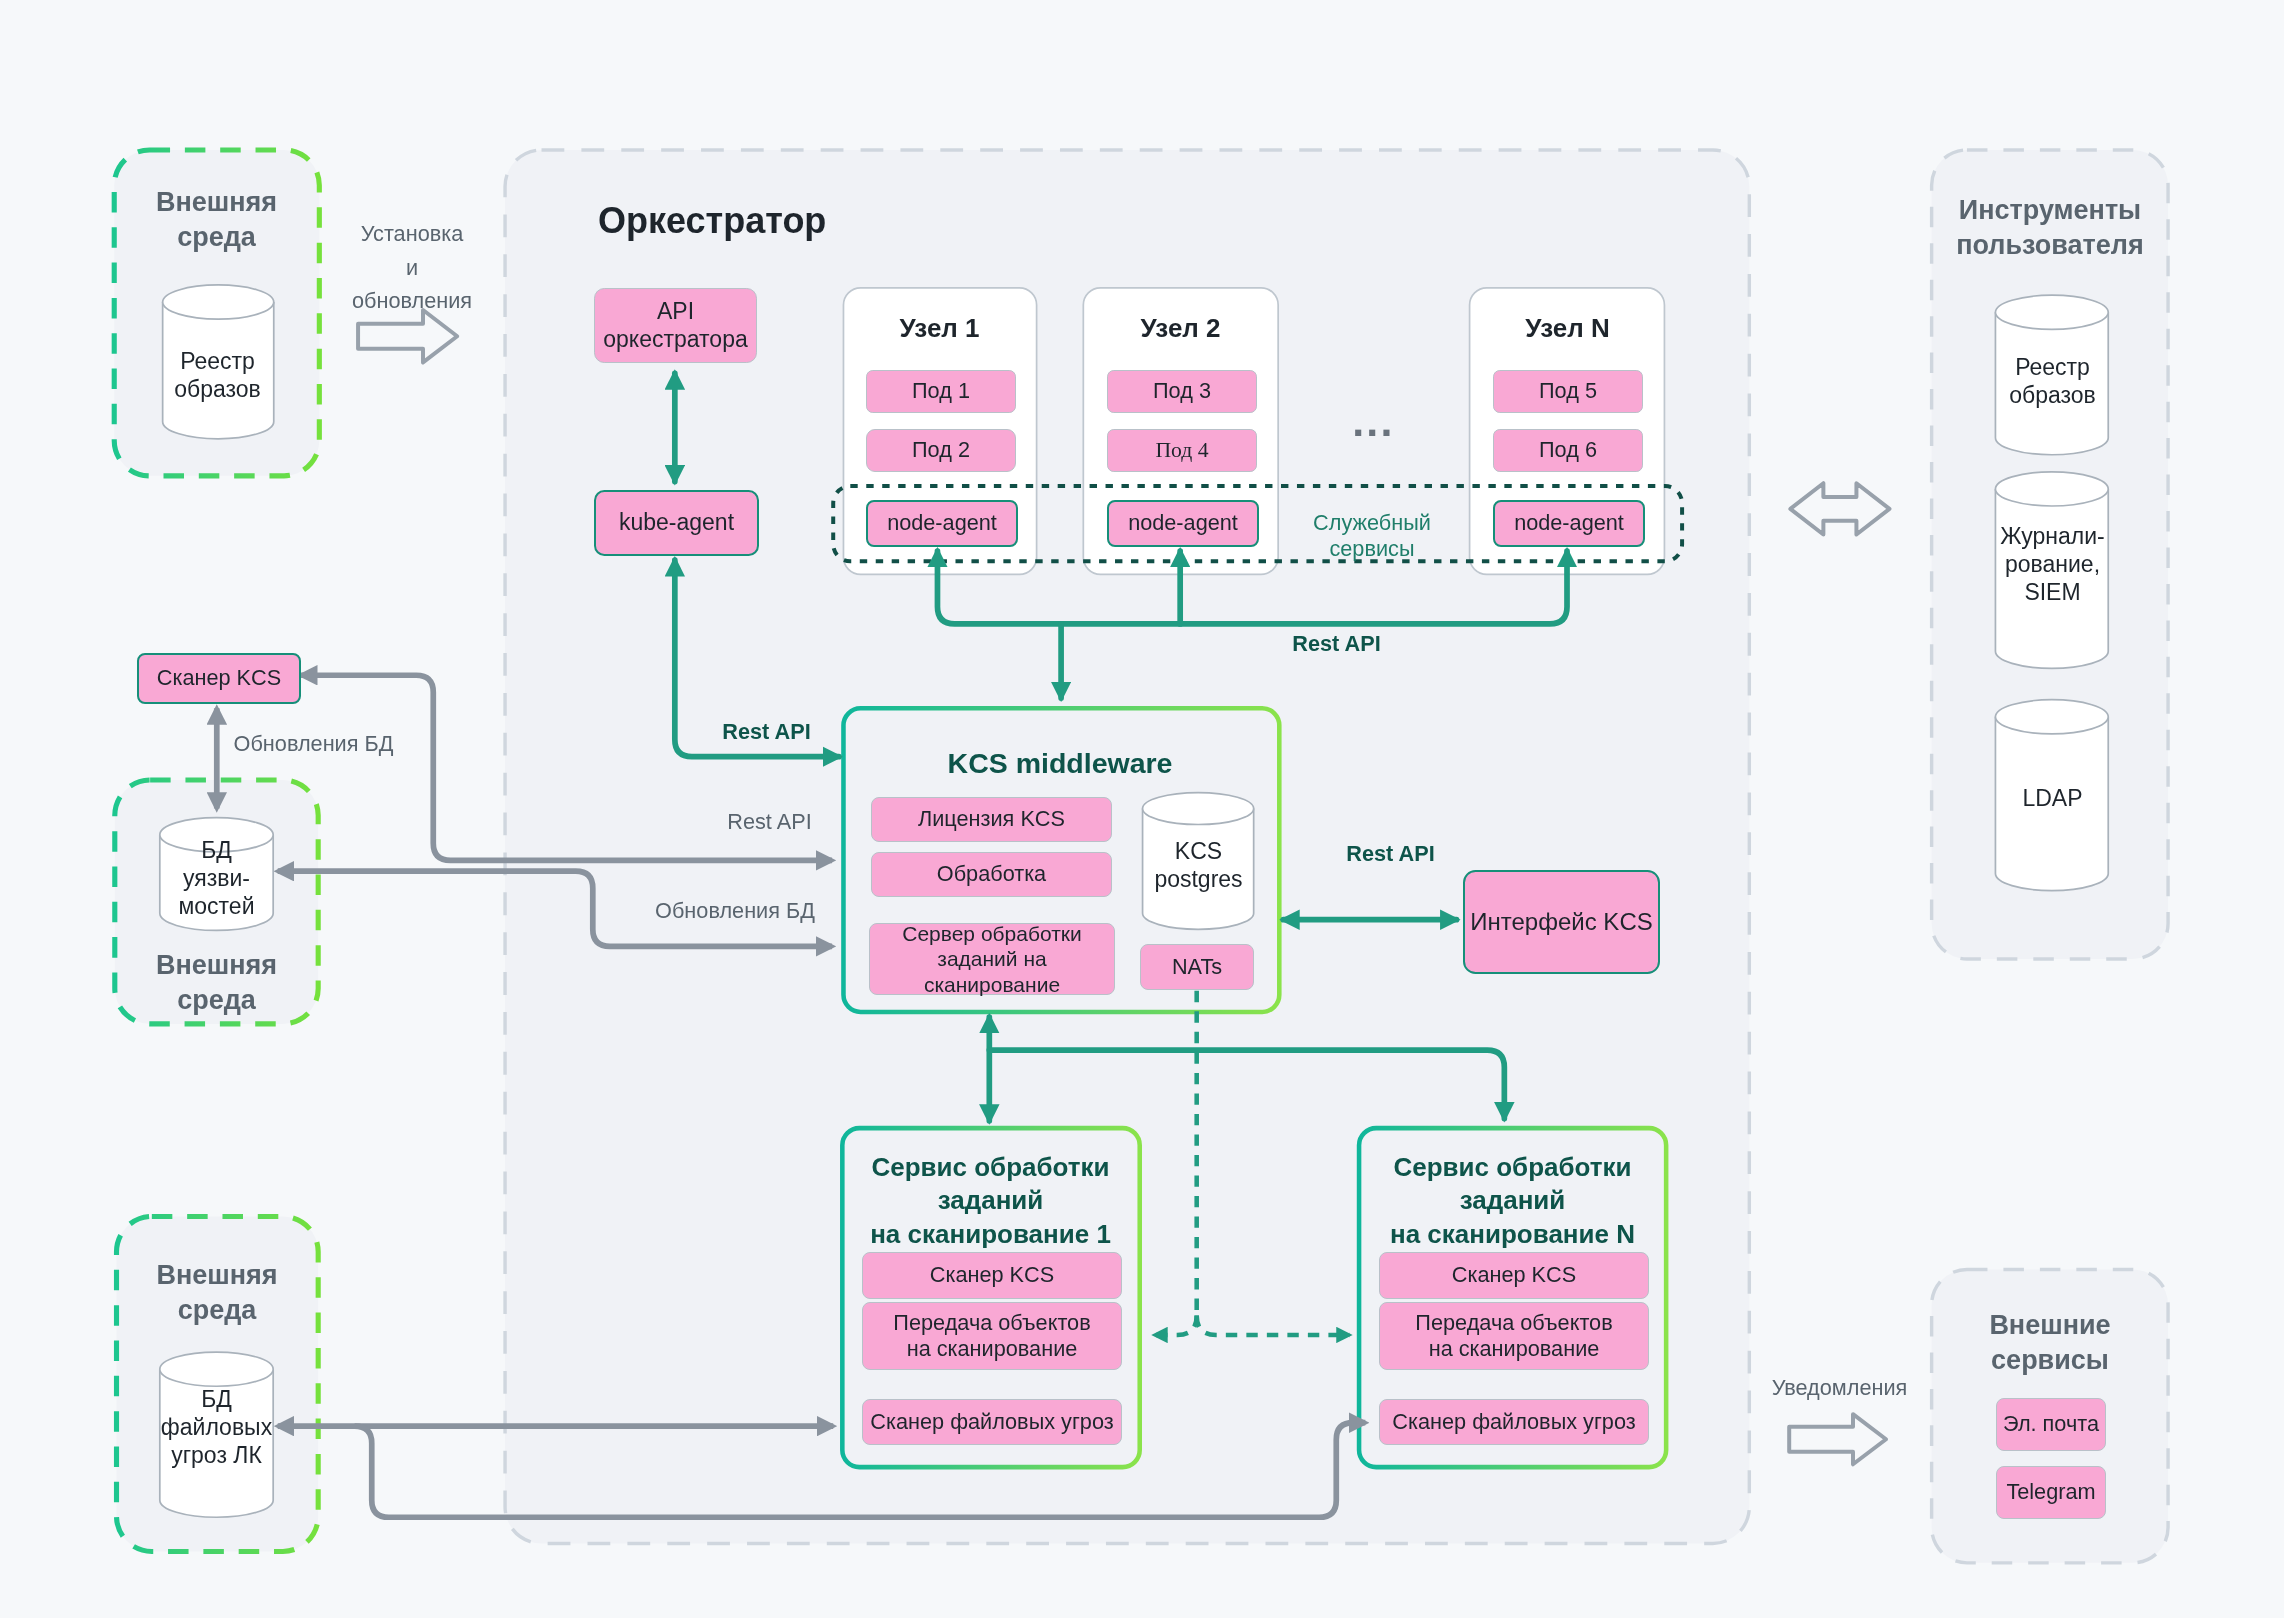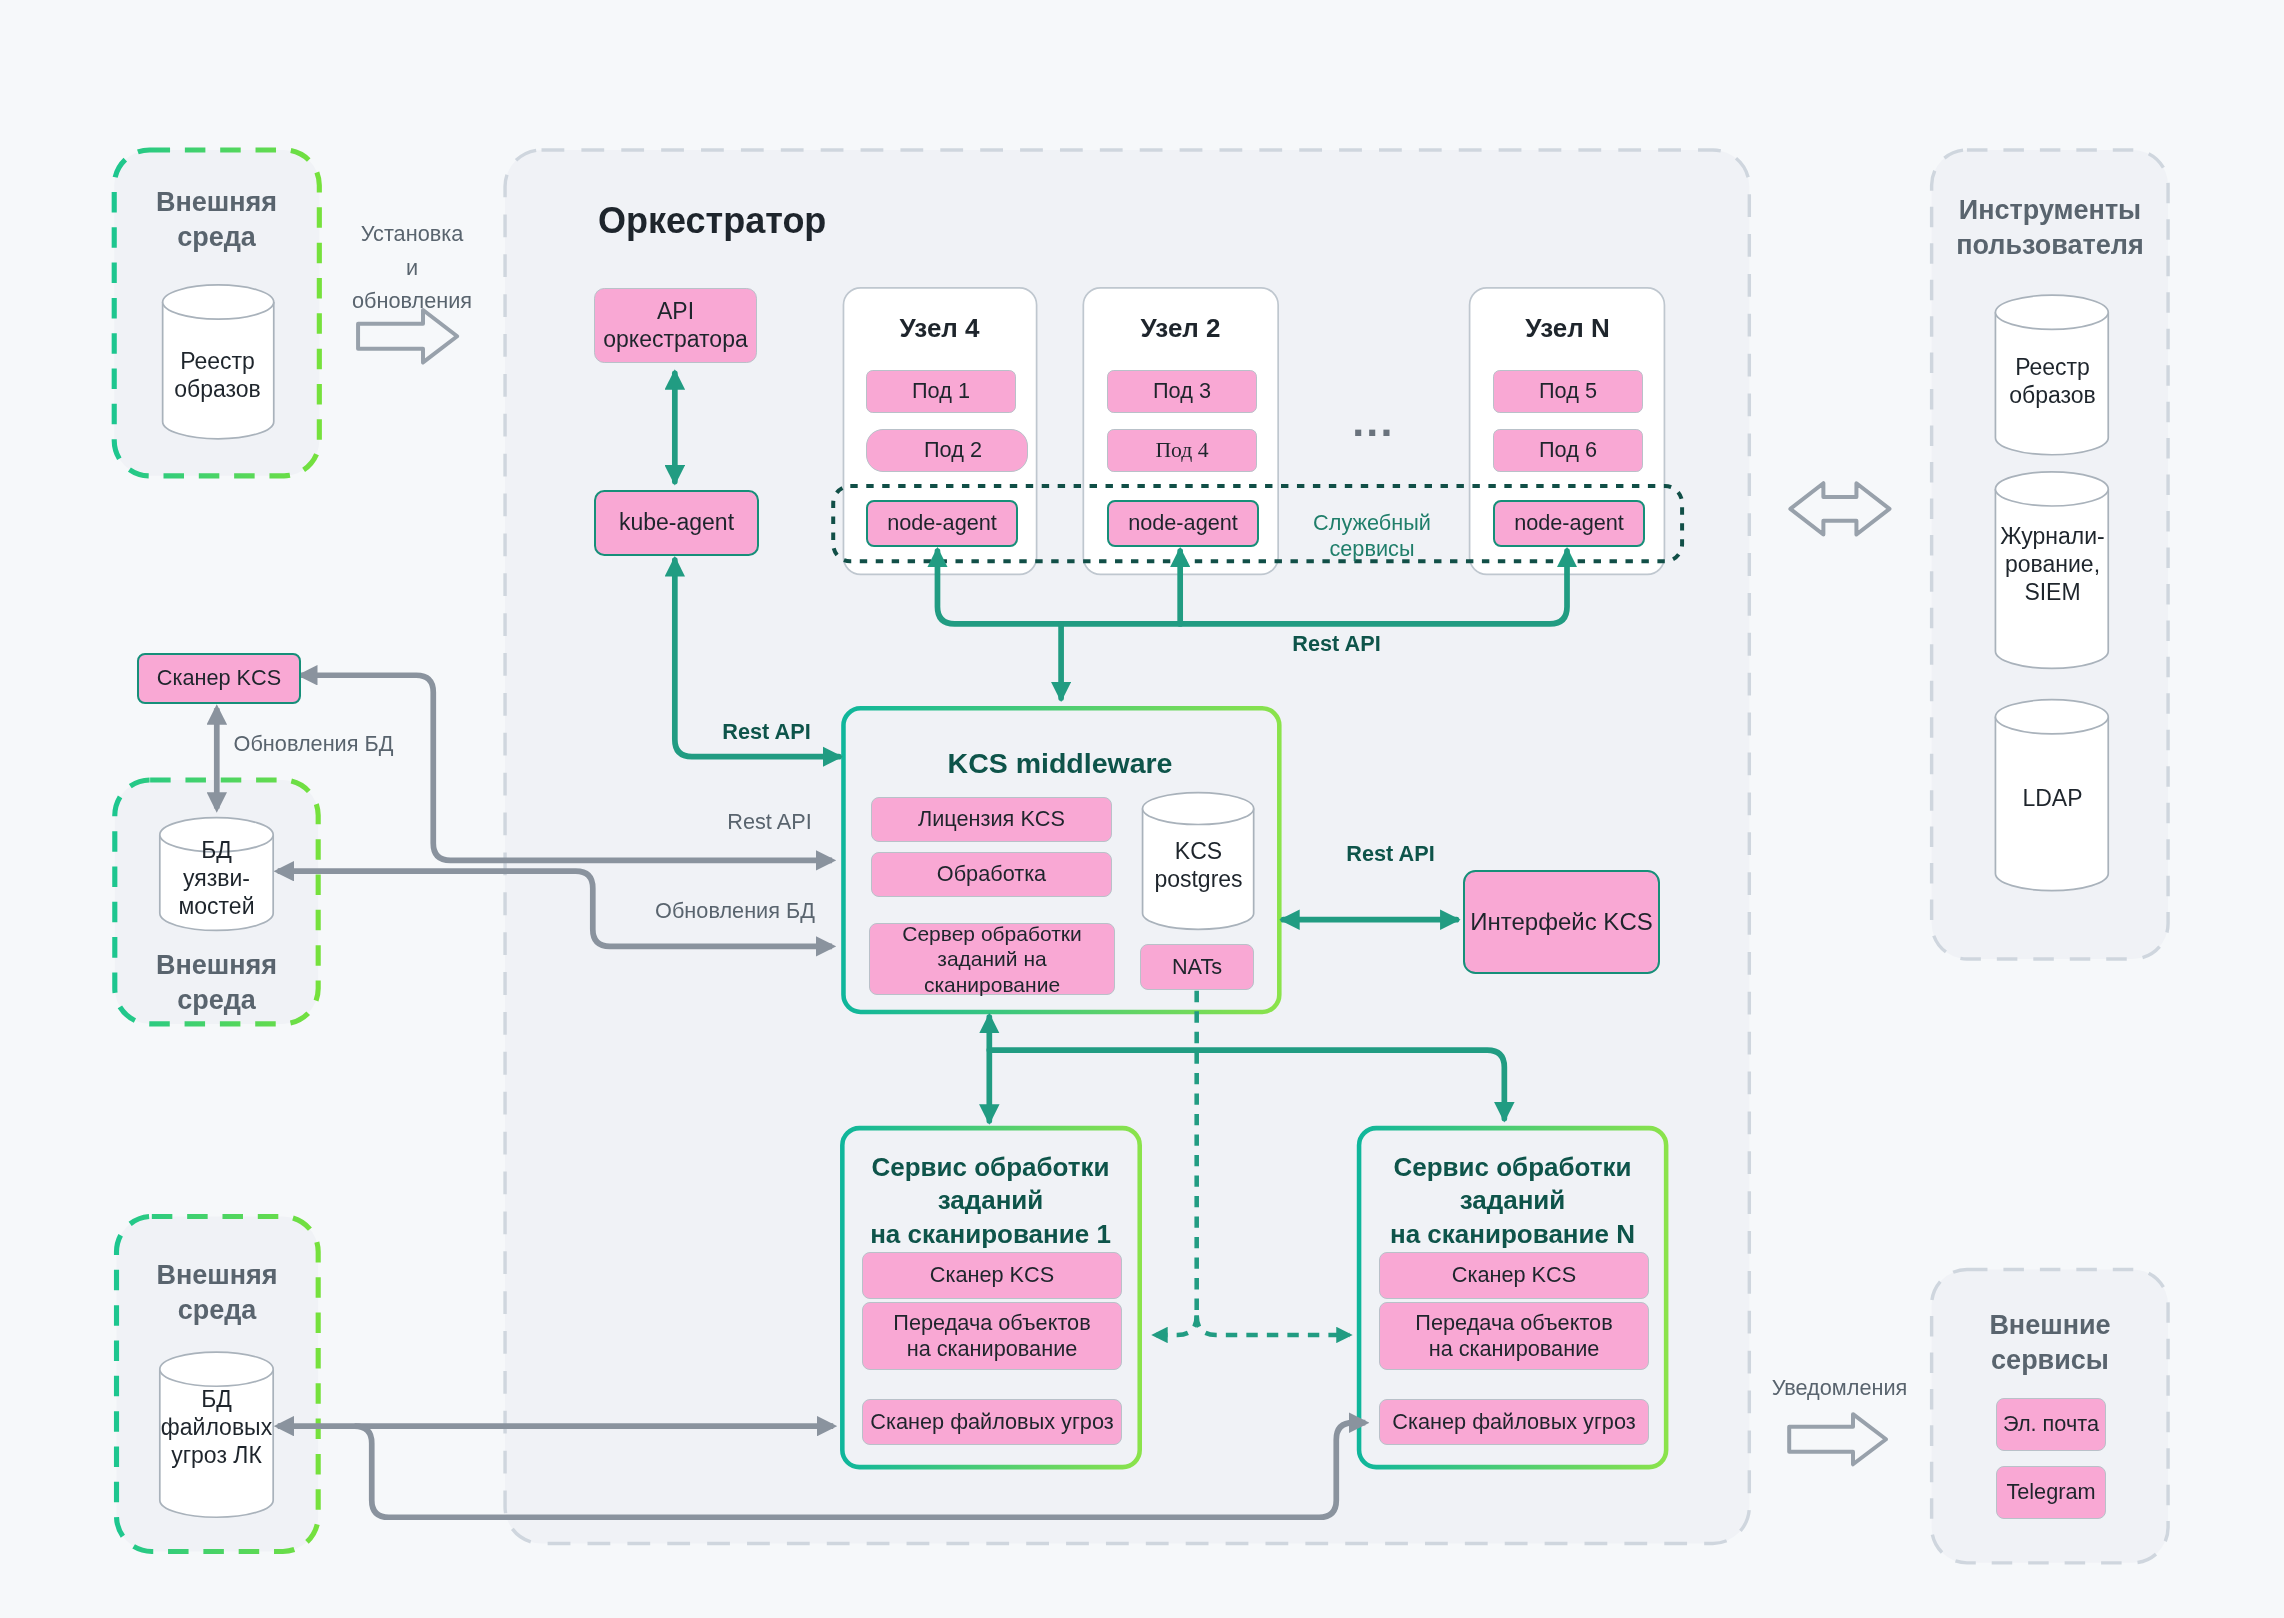--- a/index.html
+++ b/index.html
@@ -124,26 +124,26 @@
 <div class="lbl gray-t" style="left:342px;top:181px;width:140px;font-size:21.7px;line-height:1.55;">Установка
 и
 обновления</div>
 
 <div class="lbl" style="left:598px;top:163px;font-size:36px;font-weight:700;text-align:left;">Оркестратор</div>
 
 <div class="box" style="left:594px;top:252px;width:161px;height:73px;border-radius:10.3px;">API
 оркестратора</div>
 <div class="box teal-border" style="left:594px;top:454px;width:161px;height:62px;border-radius:10.3px;">kube-agent</div>
 
-<div class="lbl" style="left:843px;top:277px;width:193px;font-size:26px;font-weight:700;">Узел 4</div>
+<div class="lbl" style="left:843px;top:277px;width:193px;font-size:26px;font-weight:700;">Узел 1</div>
 <div class="lbl" style="left:1083px;top:277px;width:195px;font-size:26px;font-weight:700;">Узел 2</div>
 <div class="lbl" style="left:1470px;top:277px;width:195px;font-size:26px;font-weight:700;">Узел N</div>
 
 <div class="box" style="left:866px;top:334px;width:148px;height:41px;border-radius:6.8px;font-size:21.7px;">Под 1</div>
-<div class="box" style="left:866px;top:393px;width:148px;height:41px;border-radius:17px;font-size:21.7px;padding-left:12px;">Под 2</div>
+<div class="box" style="left:866px;top:393px;width:148px;height:41px;border-radius:9px;font-size:21.7px;">Под 2</div>
 <div class="box" style="left:1107px;top:334px;width:148px;height:41px;border-radius:6.8px;font-size:21.7px;">Под 3</div>
 <div class="box" style="left:1107px;top:393px;width:148px;height:41px;border-radius:6.8px;font-size:21.7px;font-family:Liberation Serif, serif;">Под 4</div>
 <div class="box" style="left:1493px;top:334px;width:148px;height:41px;border-radius:6.8px;font-size:21.7px;">Под 5</div>
 <div class="box" style="left:1493px;top:393px;width:148px;height:41px;border-radius:6.8px;font-size:21.7px;">Под 6</div>
 
 <div class="lbl" style="left:1345px;top:359px;width:57px;font-size:43px;font-weight:700;color:#6A737D;letter-spacing:2.3px;">...</div>
 
 <div class="box teal-border" style="left:866px;top:464px;width:148px;height:43px;font-size:21.7px;">node-agent</div>
 <div class="box teal-border" style="left:1107px;top:464px;width:148px;height:43px;font-size:21.7px;">node-agent</div>
 <div class="box teal-border" style="left:1493px;top:464px;width:148px;height:43px;font-size:21.7px;">node-agent</div>

